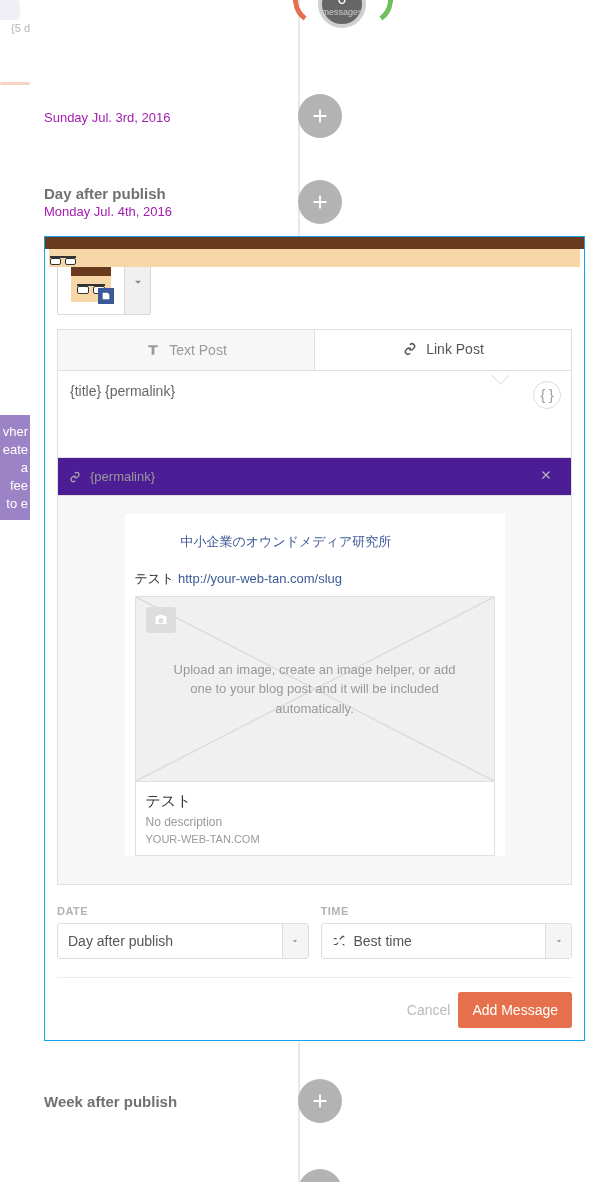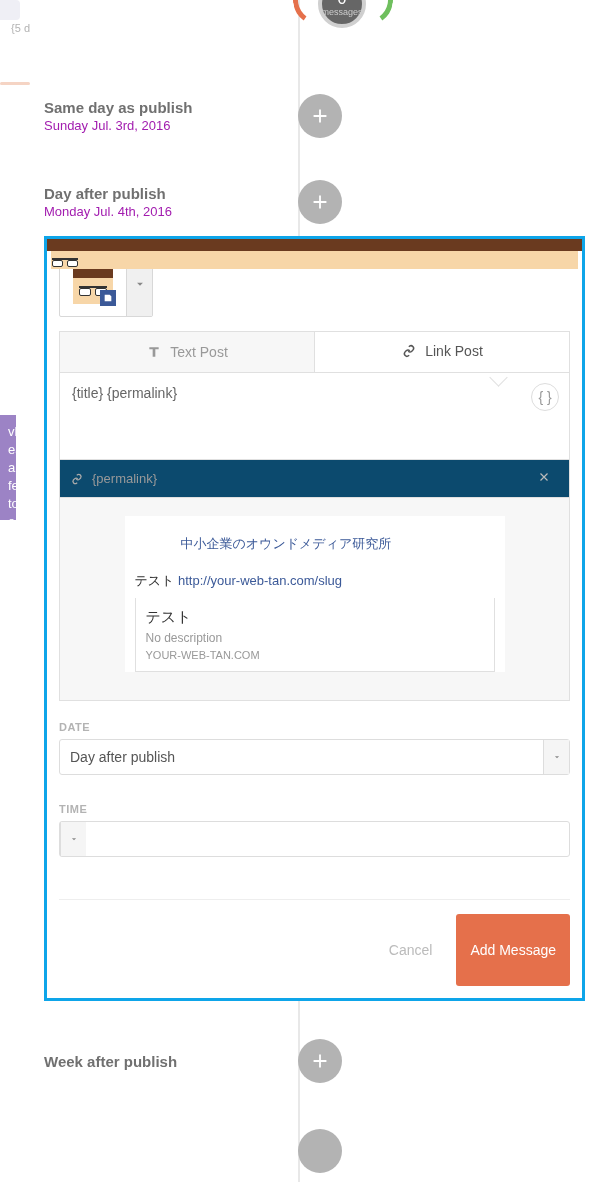--- a/index.html
+++ b/index.html
@@ -21,26 +21,26 @@
   top: 0;
   width: 25px;
   height: 20px;
   background: #efeff5;
   border-radius: 0 4px 4px 0;
 }
 .left-clip-purple {
   position: absolute;
   left: 0;
   top: 415px;
-  width: 14px;
+  width: 30px;
   height: 105px;
   background: #9c83c5;
   color: #fff;
   font-size: 13px;
-  padding: 8px 8px;
+  padding: 8px 2px;
   text-align: right;
   line-height: 18px;
 }
 .left-clip-labels {
   position: absolute;
   left: 0;
   top: 22px;
   font-size: 11px;
   color: #b3b3b3;
   text-align: right;
@@ -158,21 +158,21 @@
   color: #fff;
   font-size: 28px;
   font-weight: 300;
   z-index: 2;
   cursor: pointer;
 }
 .add-circle svg { width: 22px; height: 22px; fill: #fff; }
 
 
 .card {
-  border: 3px solid #0ea5e9;
+  border: 1px solid #0ea5e9;
   background: #fff;
   margin: 4px 8px 0 0;
   padding: 12px;
   position: relative;
   z-index: 3;
 }
 
 
 .account-selector {
   display: inline-flex;
@@ -295,21 +295,21 @@
   color: #999;
   font-size: 14px;
   cursor: pointer;
   background: #fff;
 }
 
 
 .url-bar {
   border: 1px solid #e0e0e0;
   border-top: none;
-  background: #0c4a6e;
+  background: #4c1d95;
   height: 38px;
   display: flex;
   align-items: center;
   padding: 0 10px;
   color: #999;
   font-size: 13px;
 }
 .url-bar svg { width: 14px; height: 14px; fill: #aaa; margin-right: 8px; }
 .url-bar .close-x {
   margin-left: auto;
@@ -393,23 +393,22 @@
   margin: 0 10px 10px;
   padding: 10px;
 }
 .preview-meta .t1 { color: #333; font-size: 15px; margin-bottom: 4px;}
 .preview-meta .t2 { color: #999; font-size: 12px; margin-bottom: 4px;}
 .preview-meta .t3 { color: #999; font-size: 11px; text-transform: uppercase;}
 
 
 .dt-row {
   display: flex;
-  gap: 28px;
+  gap: 12px;
   margin-top: 20px;
-  flex-direction: column;
 }
 .dt-col { flex: 1; }
 .dt-label {
   color: #b3b3b3;
   font-size: 11px;
   font-weight: 600;
   letter-spacing: 0.5px;
   margin-bottom: 6px;
   text-transform: uppercase;
 }
@@ -438,33 +437,33 @@
   background: #f5f5f5;
   display: flex;
   align-items: center;
   justify-content: center;
 }
 .select .sel-caret svg { width: 10px; height: 10px; fill: #888;}
 
 
 .card-footer {
   border-top: 1px solid #eee;
-  margin-top: 42px;
+  margin-top: 18px;
   padding-top: 14px;
   display: flex;
   justify-content: flex-end;
   align-items: center;
-  gap: 24px;
+  gap: 8px;
 }
 .cancel-link { color: #bbb; font-size: 14px; cursor: pointer; }
 .add-btn {
   background: #e5704b;
   color: #fff;
   border: none;
-  padding: 28px 14px;
+  padding: 10px 14px;
   font-size: 14px;
   border-radius: 3px;
   cursor: pointer;
 }
 
 
 .section-block {
   margin-top: 26px;
 }
 
@@ -493,21 +492,20 @@
     <div class="top-circle-center">
       <span class="num">0</span>
       <span>messages</span>
     </div>
   </div>
 
   <div class="spacer-top"></div>
 
   <div class="section-row section-block">
     <div class="section-text">
-      <div class="section-title">Same day as publish</div>
       <div class="section-date">Sunday Jul. 3rd, 2016</div>
     </div>
     <div class="add-circle">
       <svg viewBox="0 0 24 24">
           <path d="M11 5h2v6h6v2h-6v6h-2v-6H5v-2h6z"></path>
         </svg>
     </div>
   </div>
 
   <div class="section-row section-block">
@@ -583,20 +581,34 @@
           <div class="av-img">
             <div class="av-hair"></div>
             <div class="av-face"></div>
             <div class="av-glasses"></div>
           </div>
           <div class="preview-page-name">中小企業のオウンドメディア研究所</div>
         </div>
         <div class="preview-body-line">
           <span>テスト </span><a href="#">http://your-web-tan.com/slug</a>
         </div>
+        <div class="image-placeholder">
+          <svg class="diag1" preserveAspectRatio="none" viewBox="0 0 100 100">
+              <line x1="0" y1="0" x2="100" y2="100" stroke="#ddd" stroke-width="0.7"></line>
+            </svg>
+          <svg class="diag2" preserveAspectRatio="none" viewBox="0 0 100 100">
+              <line x1="100" y1="0" x2="0" y2="100" stroke="#ddd" stroke-width="0.7"></line>
+            </svg>
+          <div class="cam-icon">
+            <svg viewBox="0 0 24 24">
+                <path d="M9 4h6l1 2h4v12H4V6h4zM12 9a4 4 0 1 0 0 8 4 4 0 0 0 0-8z"></path>
+              </svg>
+          </div>
+          <div class="ph-text">Upload an image, create an image helper, or add one to your blog post and it will be included automatically.</div>
+        </div>
         <div class="preview-meta">
           <div class="t1">テスト</div>
           <div class="t2">No description</div>
           <div class="t3">YOUR-WEB-TAN.COM</div>
         </div>
       </div>
     </div>
 
     <div class="dt-row">
       <div class="dt-col">
@@ -608,20 +620,26 @@
           <div class="sel-caret">
             <svg viewBox="0 0 24 24">
                 <path d="M7 10l5 5 5-5z"></path>
               </svg>
           </div>
         </div>
       </div>
       <div class="dt-col">
         <div class="dt-label">TIME</div>
         <div class="select">
+          <div class="sel-body">
+            <svg viewBox="0 0 24 24" style="width:14px;height:14px;fill:#555;">
+                <path d="M17 3h4v4l-2-2-5 5-1.5-1.5L17 4zM3 7h4l10 10h4v4l-2-2L9 9H3zm0 10h4l3-3 1.5 1.5L8 19H3z"></path>
+              </svg>
+            <span>Best time</span>
+          </div>
           <div class="sel-caret">
             <svg viewBox="0 0 24 24">
                 <path d="M7 10l5 5 5-5z"></path>
               </svg>
           </div>
         </div>
       </div>
     </div>
 
     <div class="card-footer">

